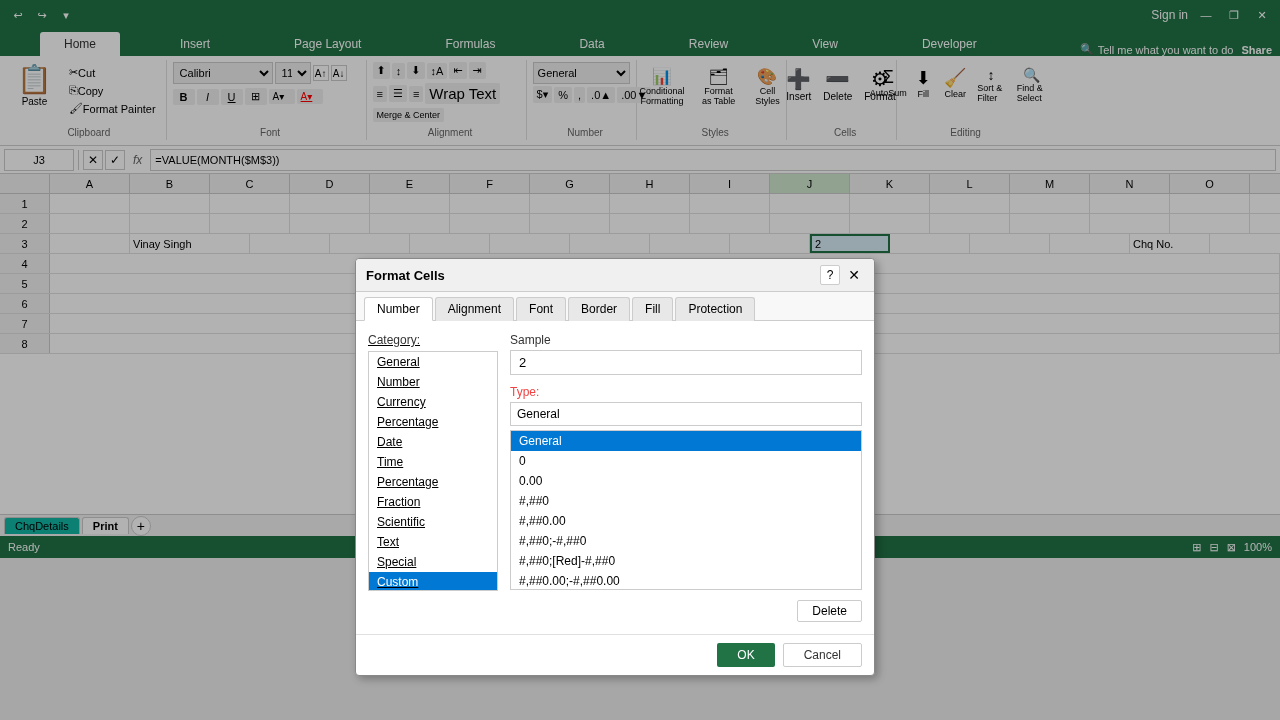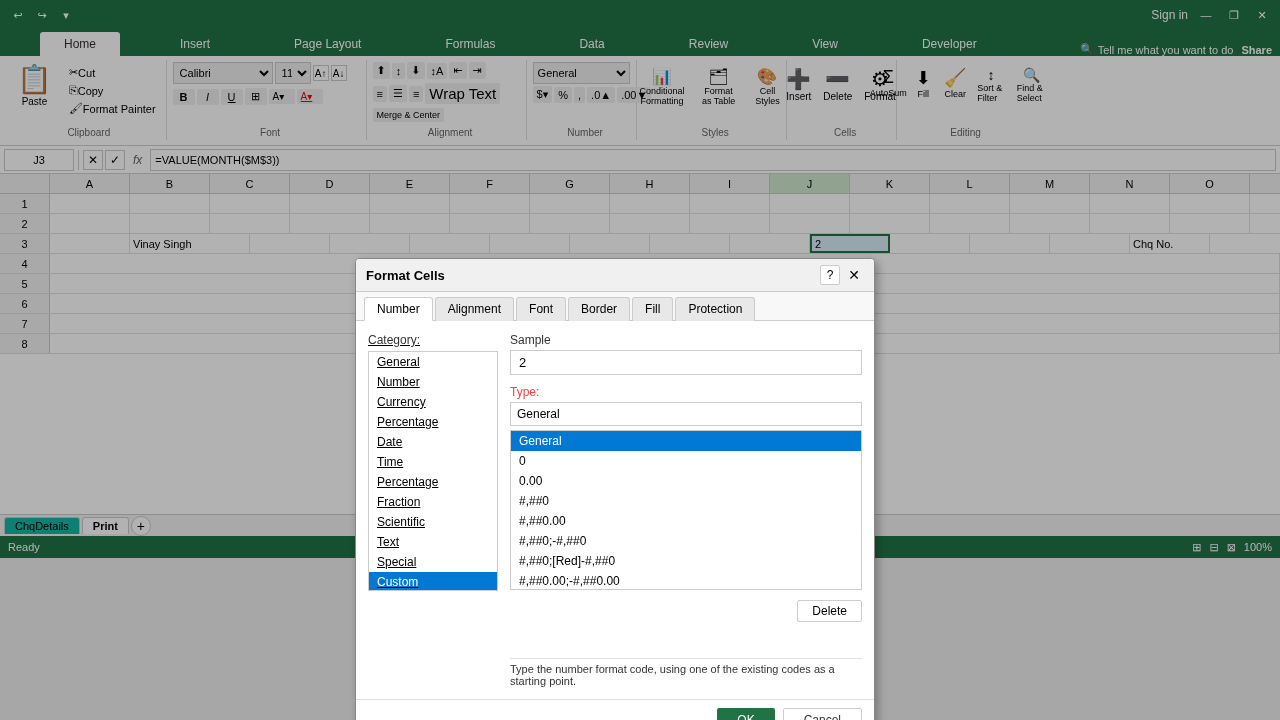--- a/index.html
+++ b/index.html
@@ -776,21 +776,20 @@
           <div class="type-item">#,##0;-#,##0</div>
           <div class="type-item">#,##0;[Red]-#,##0</div>
           <div class="type-item">#,##0.00;-#,##0.00</div>
 
         </div>
 
         <div style="display:flex;justify-content:flex-end;margin-top:4px;">
           <button class="delete-btn">Delete</button>
         </div>
 
-        <div class="description-text">Type the number format code, using one of the existing codes as a starting point.</div>
       </div>
     </div>
 
     <div class="dialog-footer">
       <button class="dialog-ok-btn">OK</button>
       <button class="dialog-cancel-btn">Cancel</button>
     </div>
   </div>
 </div>
 

